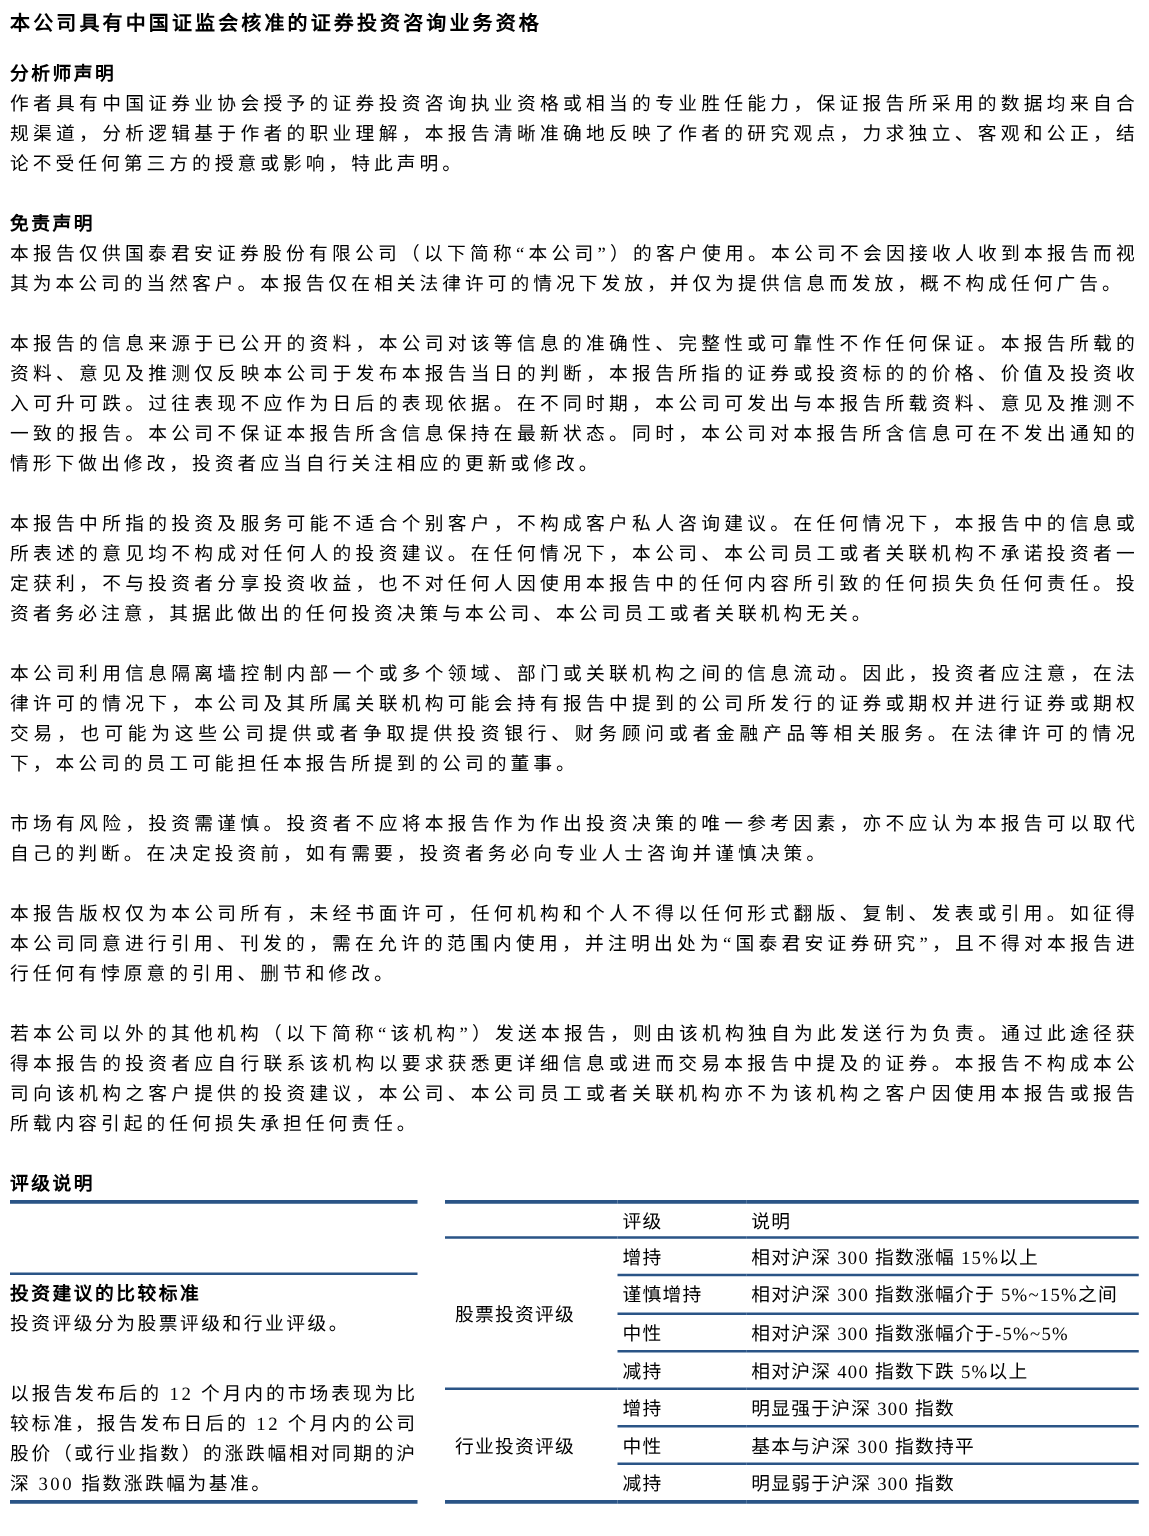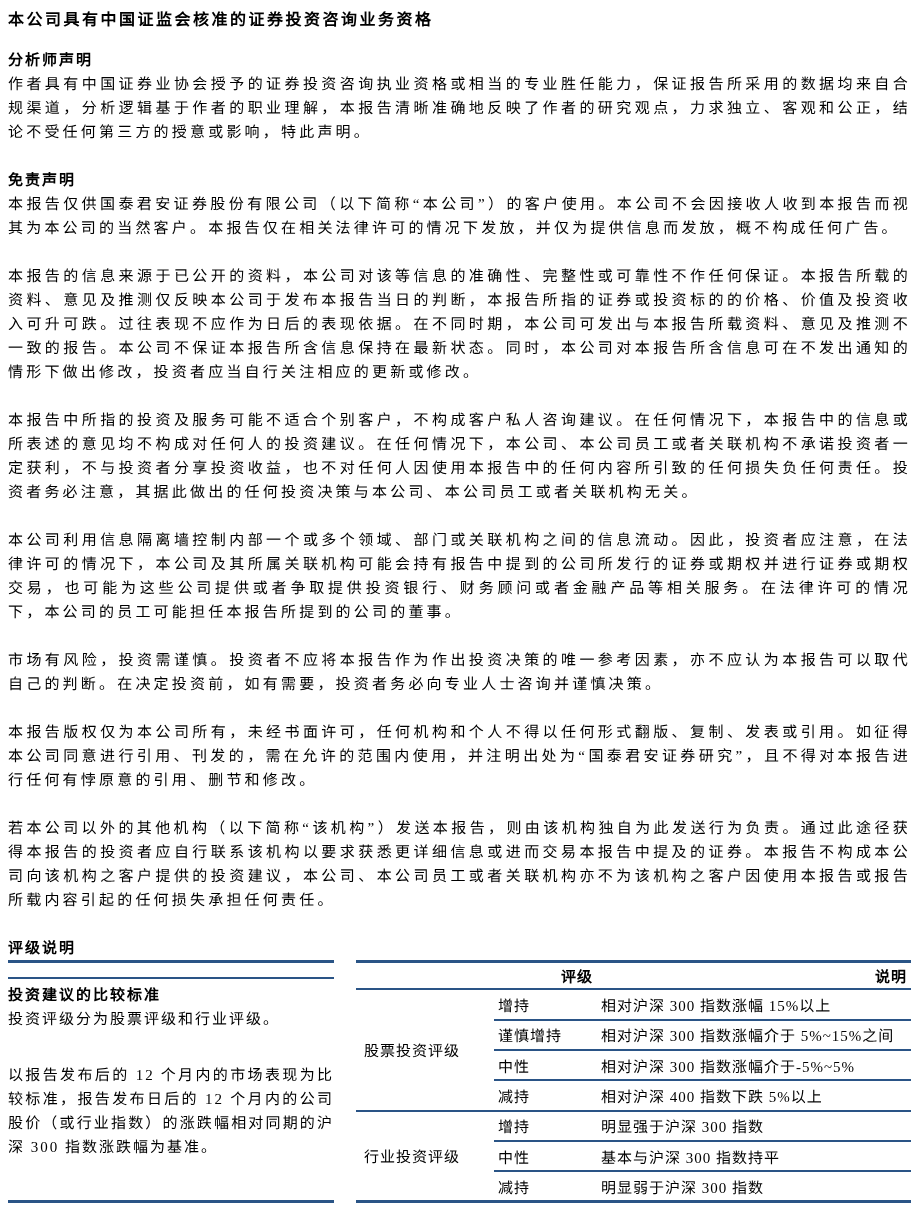--- a/index.html
+++ b/index.html
@@ -27,39 +27,39 @@
     text-align: justify; text-justify: inter-character;
     letter-spacing: 3.2px;
   }
 
   
   .rating-columns { display: flex; gap: 22px; margin-top: 0; }
   .rating-left {
     width: 326px; height: 243px; flex: none;
     border-top: 3px solid var(--navy);
     border-bottom: 3px solid var(--navy);
-    display: flex; flex-direction: column;
+    display: flex; flex-direction: column; justify-content: flex-end;
   }
   .rating-left .head-gap { height: 16px; border-bottom: 2px solid var(--navy); flex: none; }
   .rating-left-content { padding-top: 4px; letter-spacing: 2px; line-height: 24px; }
   .rating-left-title { font-weight: bold; }
   .rating-left-content p { margin: 0; text-align: justify; text-justify: inter-character; }
   .rating-left-content p.with-gap { margin-top: 32px; }
 
   table.rating-table {
     border-collapse: collapse; table-layout: fixed;
     width: 555px; height: 243px; flex: none;
     border-top: 3px solid var(--navy);
     border-bottom: 3px solid var(--navy);
     font-size: 15px; letter-spacing: 1px;
   }
   table.rating-table td { padding: 2px 4px; vertical-align: middle; }
   table.rating-table .col-group { width: 138px; }
   table.rating-table .col-rating { width: 103px; }
-  table.rating-table tr.hdr td { font-weight: bold; border-bottom: 2px solid var(--navy); height: 23px; text-align: right; }
+  table.rating-table tr.hdr td { font-weight: normal; border-bottom: 2px solid var(--navy); height: 23px; }
   table.rating-table tr.row { height: 30px; }
   table.rating-table tr.inner td { border-top: 2px solid var(--navy); }
   table.rating-table tr.grp-sep td { border-top: 2px solid var(--navy); }
   table.rating-table td.group-label { padding-left: 8px; }
 
   
   .institute { margin-top: 34px; }
   .institute-title {
     font-size: 22px; font-weight: bold; letter-spacing: 2px;
     margin: 0 0 4px 0; line-height: 26px;

